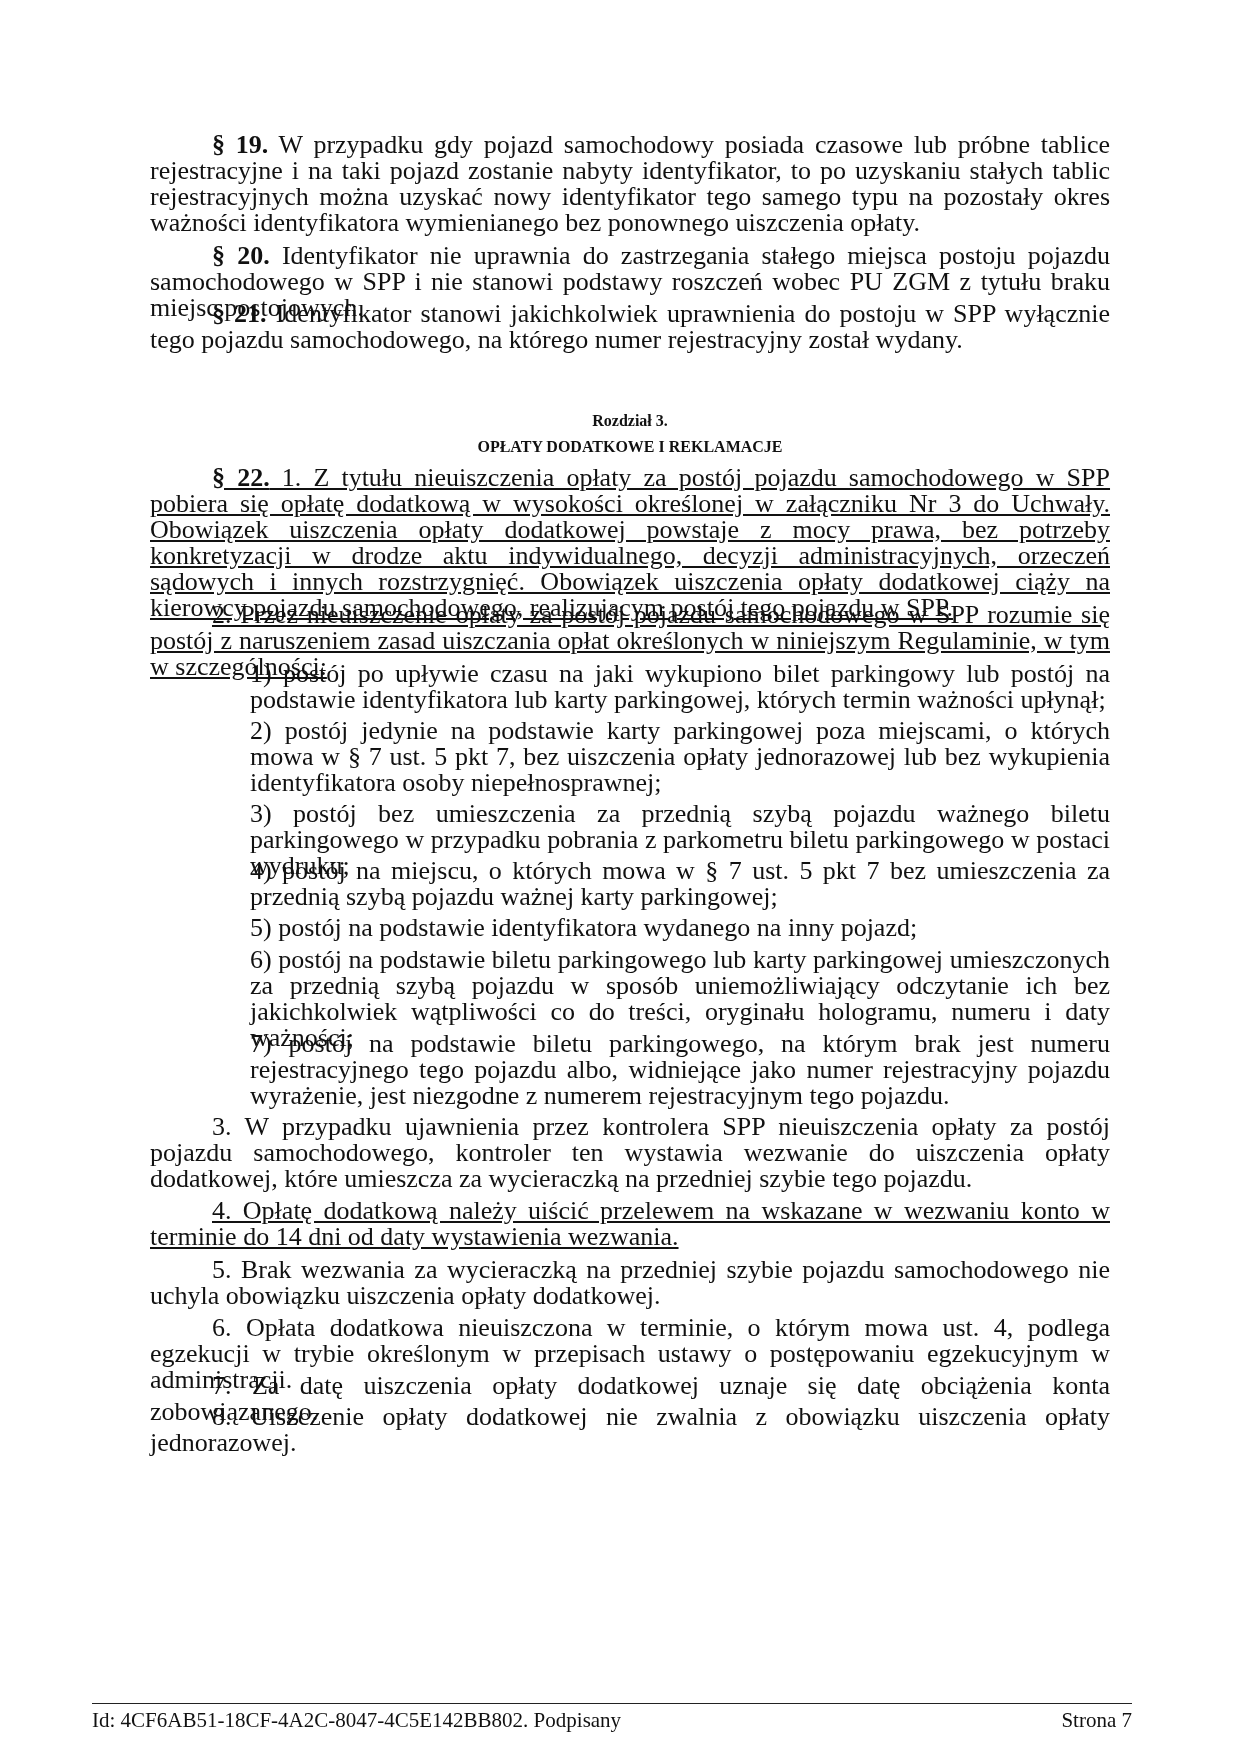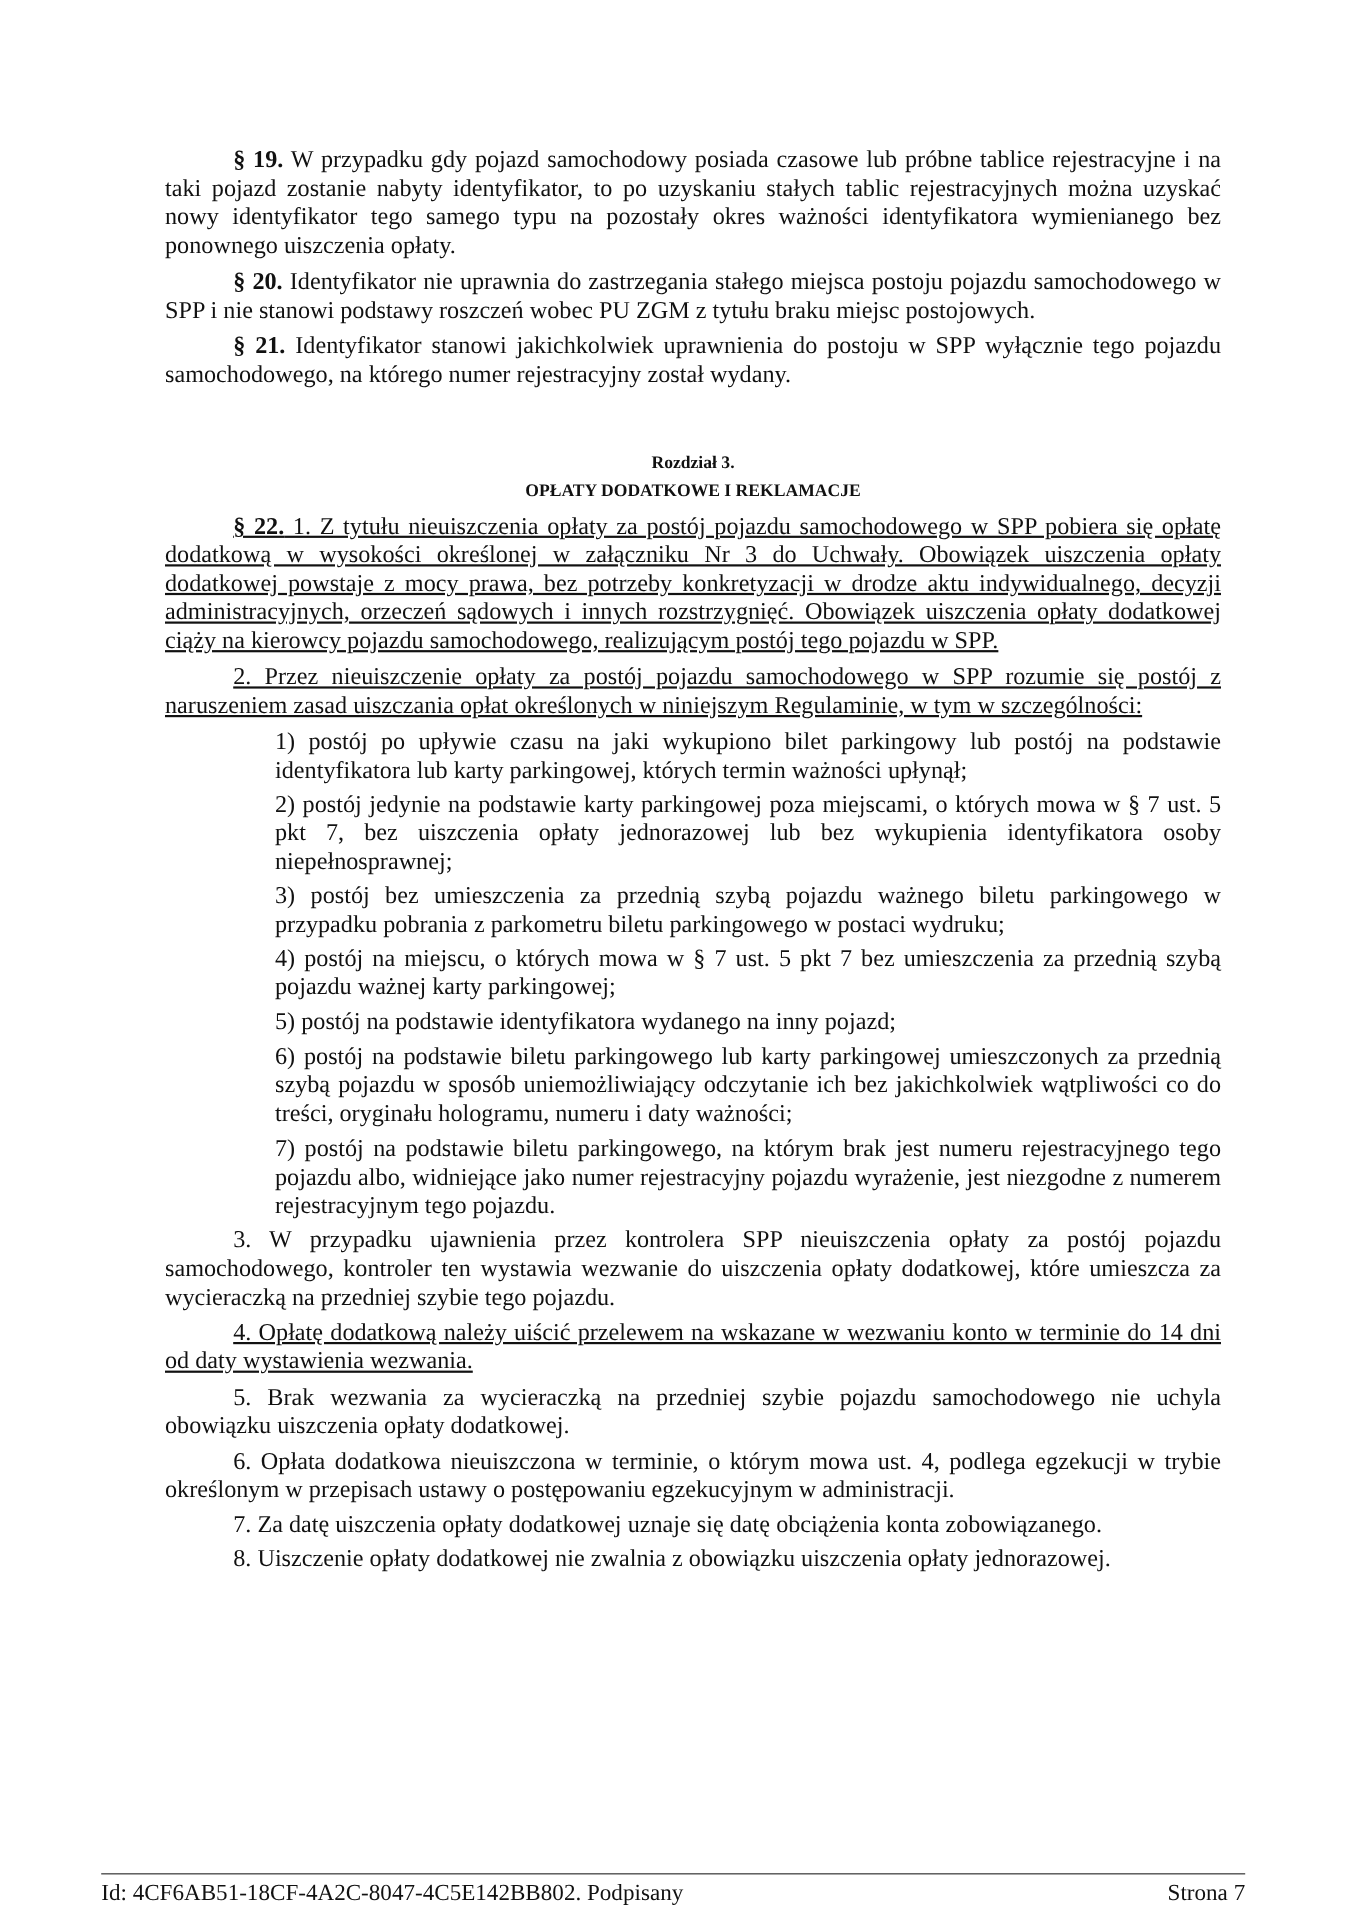--- a/index.html
+++ b/index.html
@@ -1,19 +1,19 @@
 <!DOCTYPE html>
 <html><head>
 <meta charset="utf-8">
 <style>
   html, body { margin: 0; padding: 0; background: #ffffff; }
   body { width: 1241px; height: 1755px; position: relative; overflow: hidden;
          font-family: "Liberation Serif", serif; color: #111; }
   .page { position: absolute; left: 0; top: 0; width: 1241px; height: 1755px; }
-  .block { position: absolute; left: 150px; width: 960px; font-size: 22px; line-height: 26px;
+  .block { position: absolute; left: 150px; width: 960px; font-size: 26px; line-height: 26px;
            text-align: justify; text-align-last: left; }
   .indent { text-indent: 62px; }
   .sub { left: 250px; width: 860px; }
   .b { font-weight: bold; }
   .center { text-align: center; text-align-last: center; font-weight: bold; font-size: 16px; }
   .hr { position: absolute; left: 92px; width: 1040px; top: 1703px; height: 0; border-top: 1.5px solid #222; }
   .footer { position: absolute; top: 1709px; font-size: 21px; line-height: 22px; }
 </style>
 </head>
 <body>

